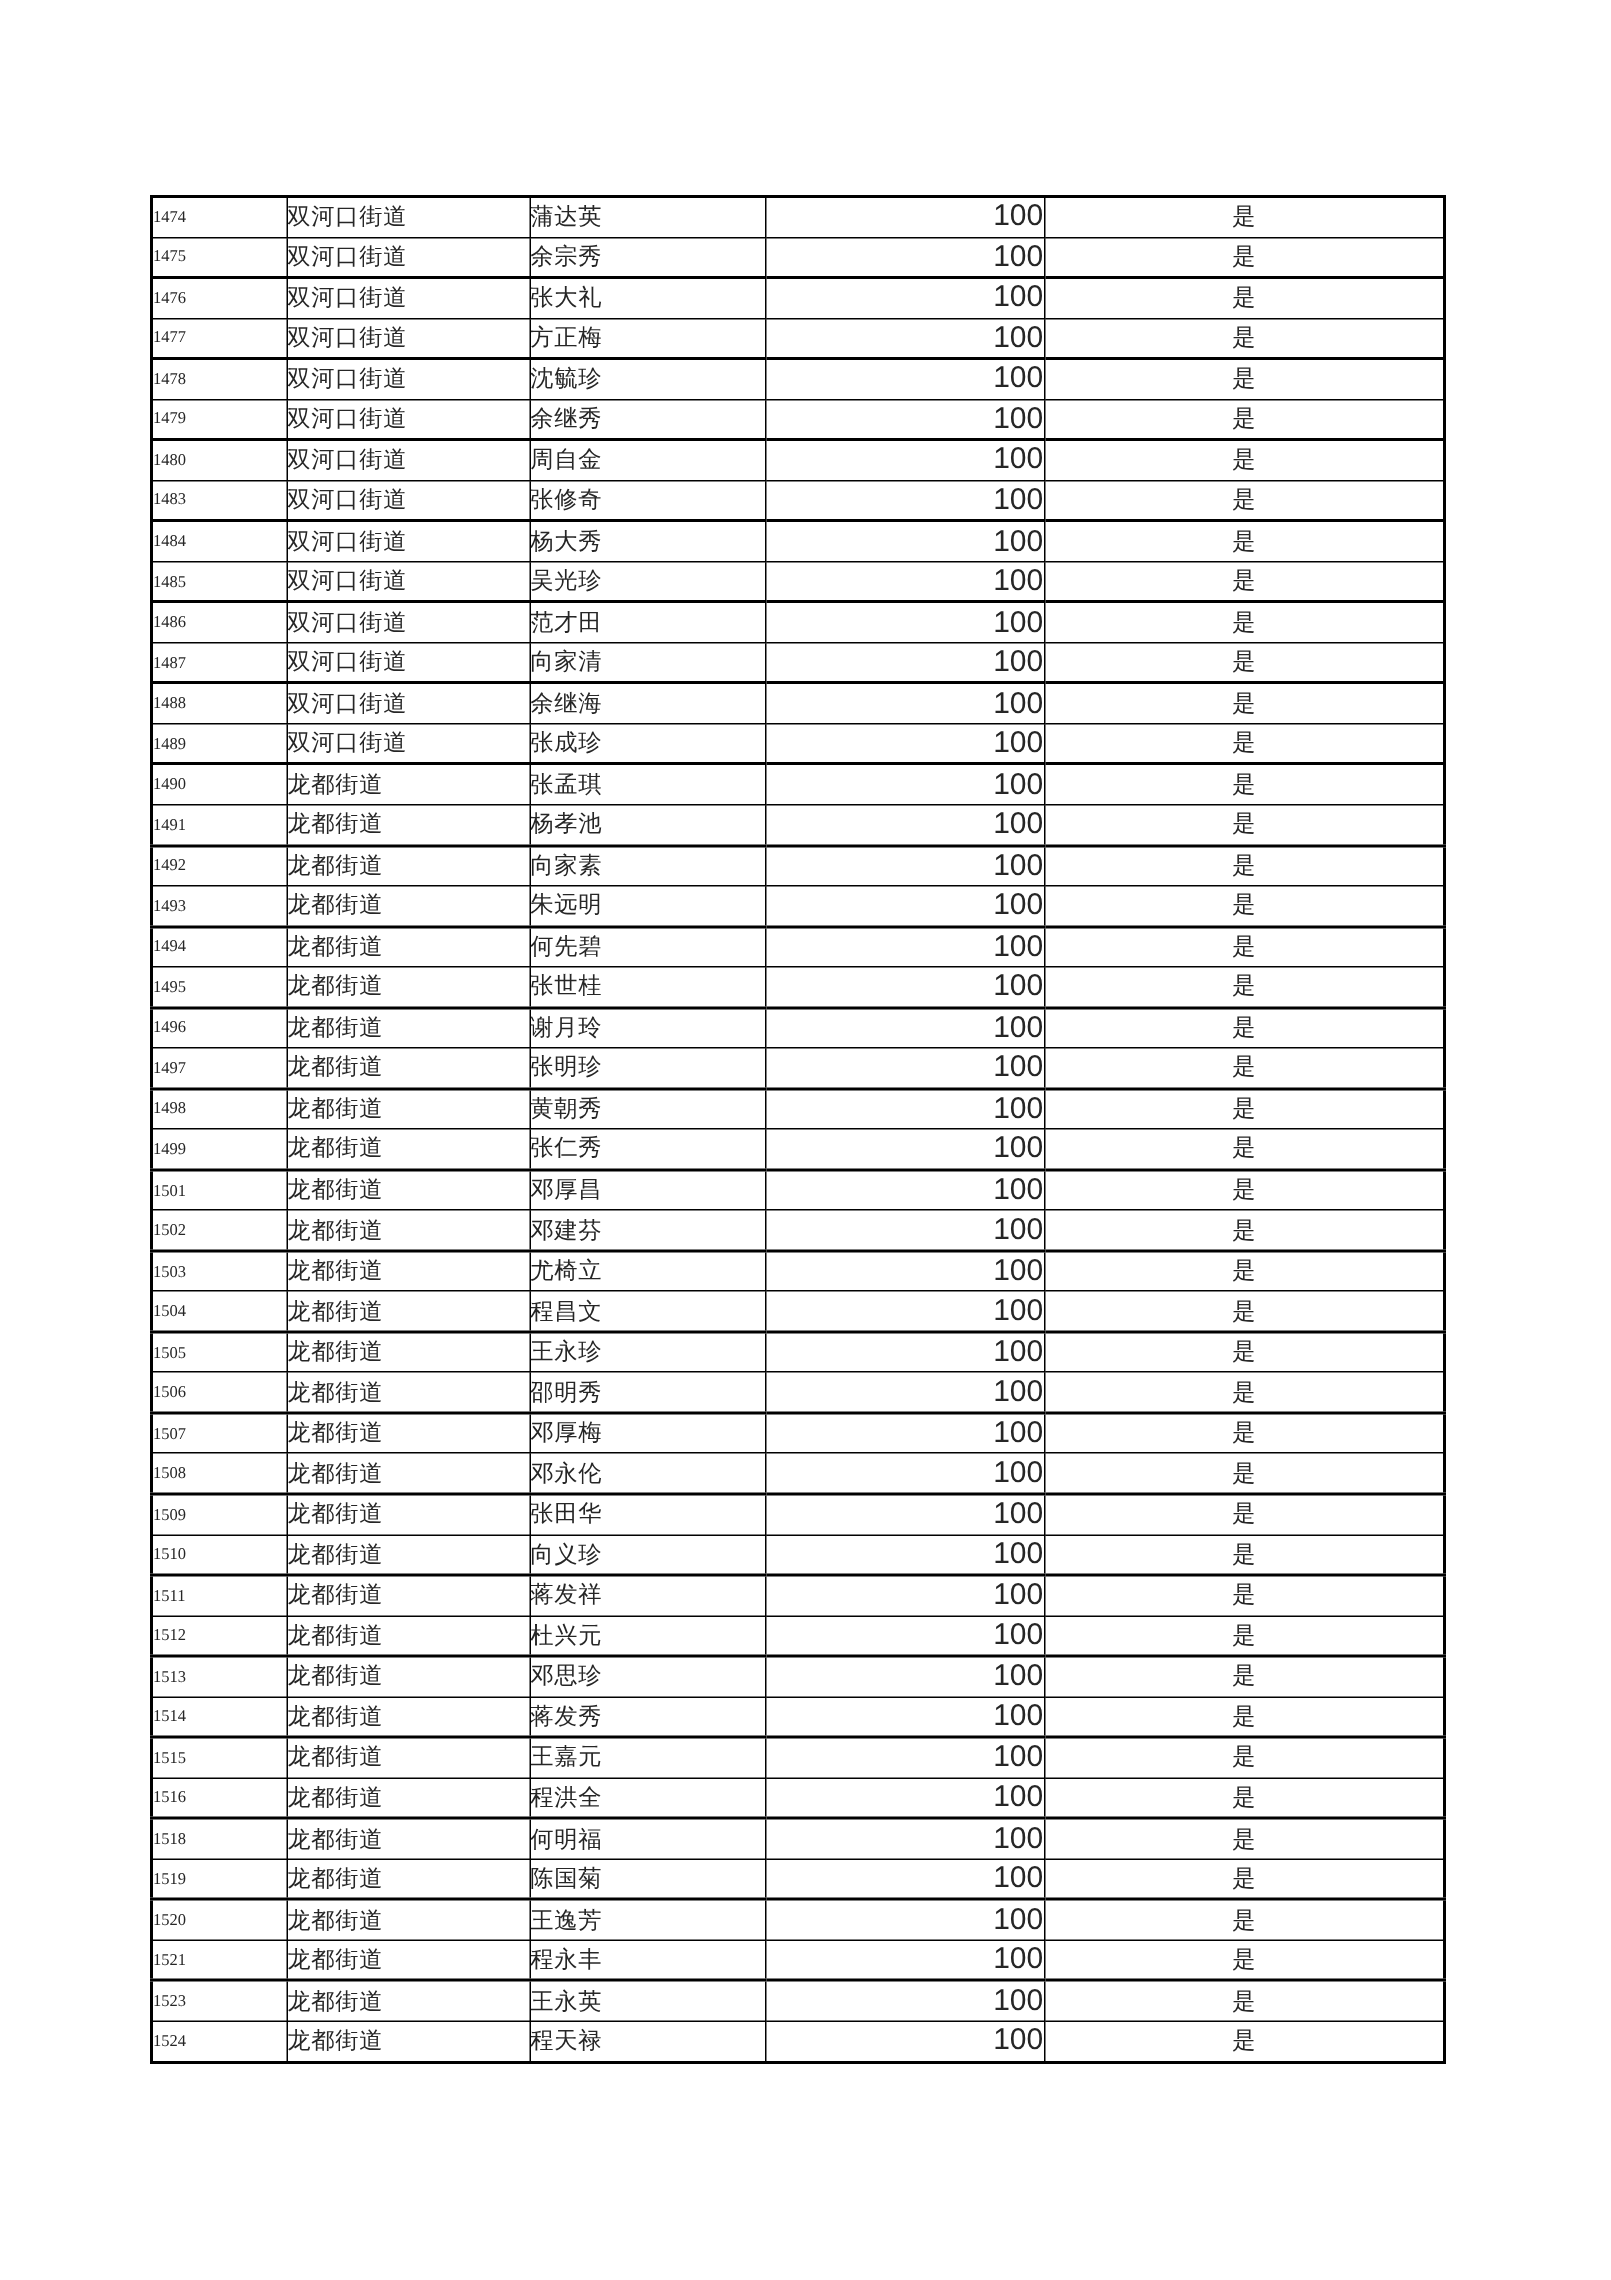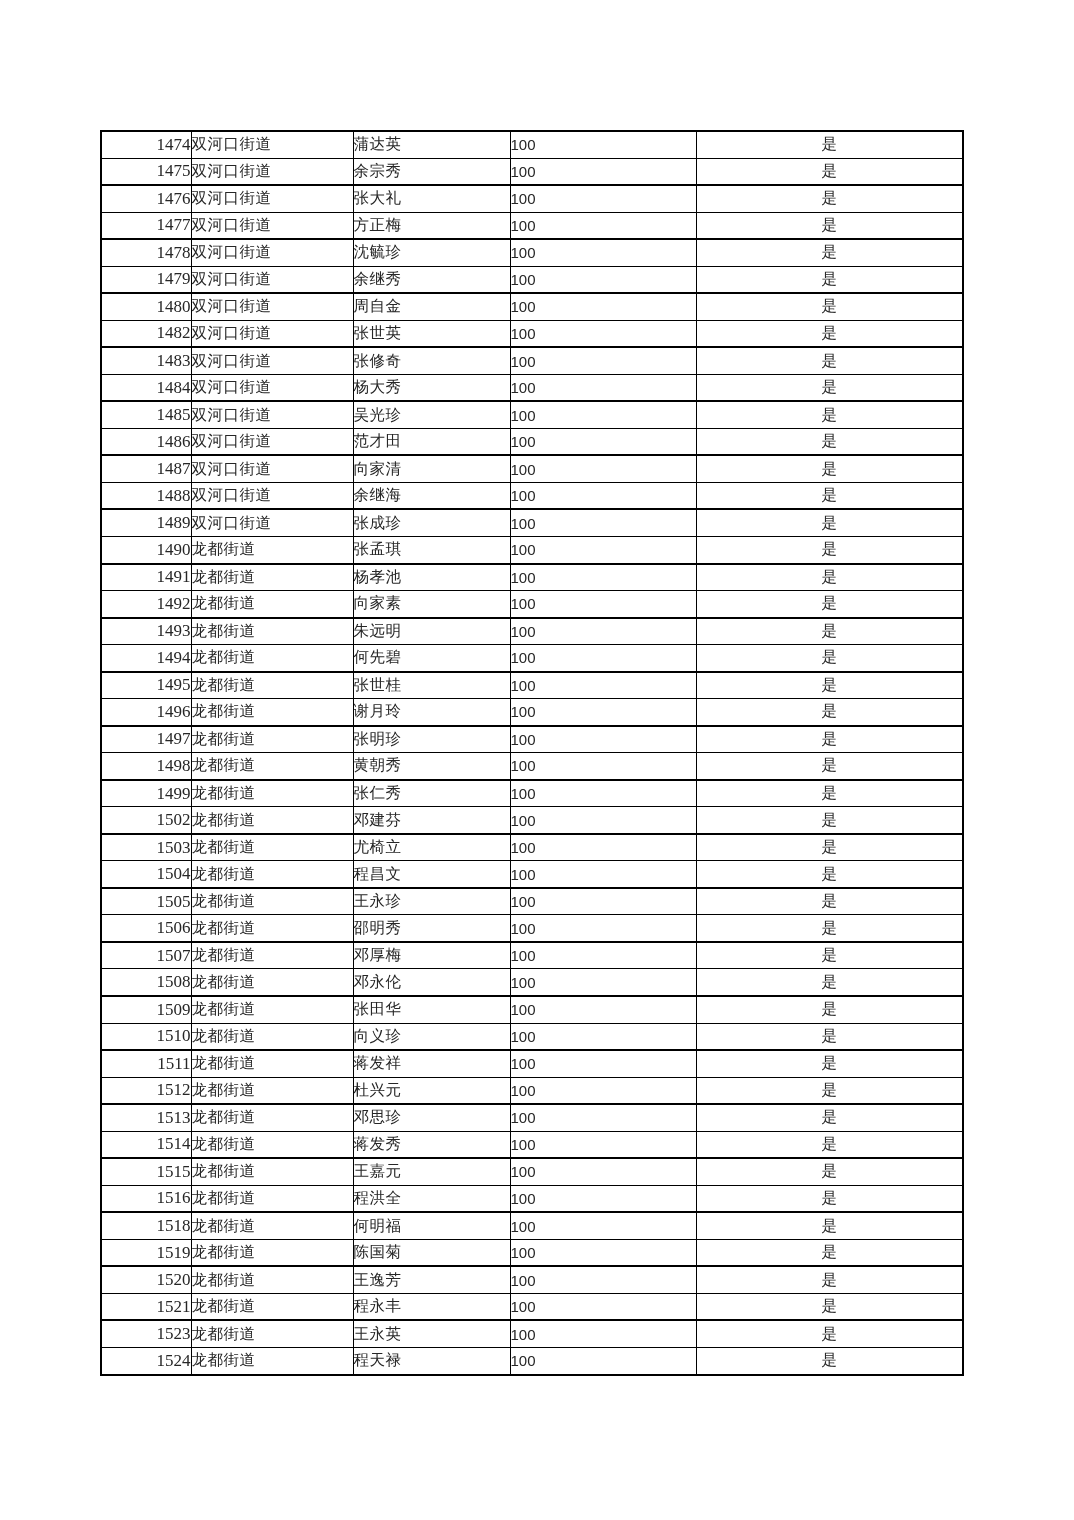--- a/index.html
+++ b/index.html
@@ -32,38 +32,38 @@
     border-left: 1.5px solid #000000;
     border-right: 1.5px solid #000000;
     color: #262626;
   }
   
   table.data-table tr td { border-bottom: 1px solid #000000; }
   table.data-table tr:nth-child(even) td { border-bottom: 2.5px solid #000000; }
   table.data-table tr:last-child td { border-bottom: none; }
 
   td.col-index {
-    text-align: right;
+    text-align: left;
     font-family: "Liberation Serif", "DejaVu Serif", serif;
-    font-size: 17px;
+    font-size: 11px;
     color: #303030;
   }
   td.col-street, td.col-name {
     text-align: left;
     padding-left: 5px;
     font-family: "Liberation Serif", "DejaVu Serif", serif;
     font-size: 15.5px;
     letter-spacing: 0.5px;
     color: #2e2e2e;
   }
   td.col-score {
-    text-align: left;
+    text-align: right;
     padding-left: 3px;
     font-family: "Liberation Sans", "DejaVu Sans", sans-serif;
-    font-size: 15px;
+    font-size: 20px;
     font-weight: 500;
     color: #111111;
   }
   td.col-flag {
     text-align: center;
     font-family: "Liberation Serif", "DejaVu Serif", serif;
     font-size: 15.5px;
     color: #2e2e2e;
   }
 </style>
@@ -123,27 +123,20 @@
           <td class="col-flag">是</td>
         </tr>
         <tr>
           <td class="col-index">1480</td>
           <td class="col-street">双河口街道</td>
           <td class="col-name">周自金</td>
           <td class="col-score">100</td>
           <td class="col-flag">是</td>
         </tr>
         <tr>
-          <td class="col-index">1482</td>
-          <td class="col-street">双河口街道</td>
-          <td class="col-name">张世英</td>
-          <td class="col-score">100</td>
-          <td class="col-flag">是</td>
-        </tr>
-        <tr>
           <td class="col-index">1483</td>
           <td class="col-street">双河口街道</td>
           <td class="col-name">张修奇</td>
           <td class="col-score">100</td>
           <td class="col-flag">是</td>
         </tr>
         <tr>
           <td class="col-index">1484</td>
           <td class="col-street">双河口街道</td>
           <td class="col-name">杨大秀</td>
@@ -245,20 +238,27 @@
           <td class="col-index">1498</td>
           <td class="col-street">龙都街道</td>
           <td class="col-name">黄朝秀</td>
           <td class="col-score">100</td>
           <td class="col-flag">是</td>
         </tr>
         <tr>
           <td class="col-index">1499</td>
           <td class="col-street">龙都街道</td>
           <td class="col-name">张仁秀</td>
+          <td class="col-score">100</td>
+          <td class="col-flag">是</td>
+        </tr>
+        <tr>
+          <td class="col-index">1501</td>
+          <td class="col-street">龙都街道</td>
+          <td class="col-name">邓厚昌</td>
           <td class="col-score">100</td>
           <td class="col-flag">是</td>
         </tr>
         <tr>
           <td class="col-index">1502</td>
           <td class="col-street">龙都街道</td>
           <td class="col-name">邓建芬</td>
           <td class="col-score">100</td>
           <td class="col-flag">是</td>
         </tr>

